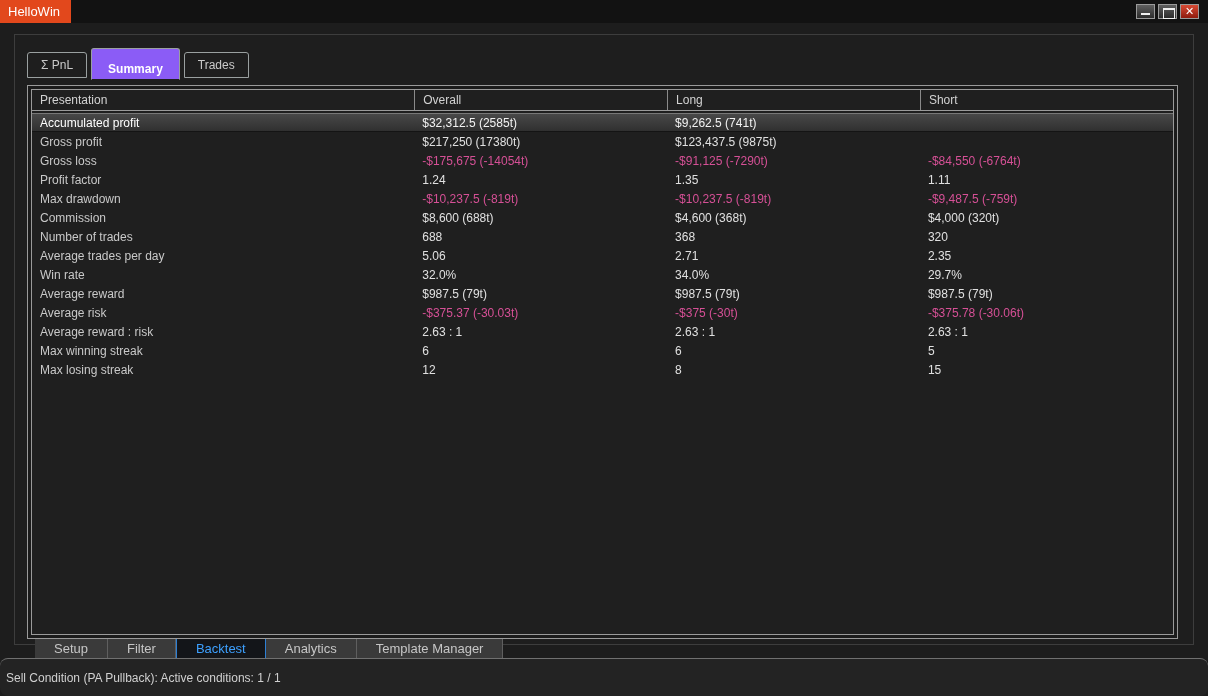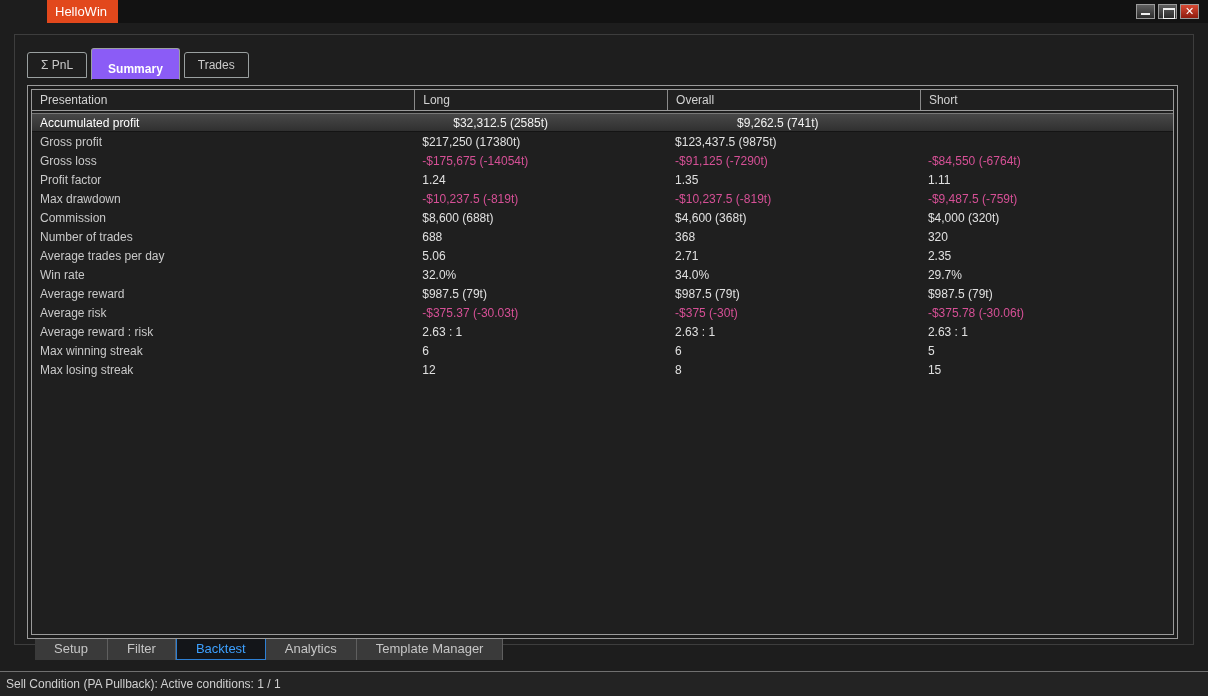--- a/index.html
+++ b/index.html
@@ -10,21 +10,21 @@
     font-family: "Liberation Sans", "DejaVu Sans", sans-serif;
     font-size: 12px;
     color: #cccccc;
     overflow: hidden;
   }
 
   
   .titlebar {
     position: absolute; top:0; left:0; right:0; height:23px;
     background: #121212;
-    display: flex; align-items: stretch; margin-left: 47px;
+    display: flex; align-items: stretch;
   }
   .app-tab {
     background: #e2481c;
     color: #ffffff;
     font-size: 13px;
     padding: 0 11px 0 8px;
     display: flex; align-items: center;
   }
   .win-controls {
     margin-left: auto;
@@ -119,21 +119,20 @@
     white-space: nowrap;
   }
   .trow .cell { padding-left: 8px; overflow:hidden; }
   .trow .val { color: #e0e0e0; }
   .trow .val.neg { color: #d65096; }
   .trow.selected {
     background: linear-gradient(180deg, #484848, #303030);
     border-top: 1px solid #787878;
     border-bottom: 1px solid #141414;
     color: #ffffff;
-    gap: 31px;
   }
   .trow.selected .val { color: #f2f2f2; }
 
   
   .module-tabs {
     position: absolute; left:35px; top:638px; height:22px;
     display: flex;
     font-size: 13px;
   }
   .mtab {
@@ -148,26 +147,27 @@
   .mtab.active {
     background: #131519;
     color: #3da0ff;
     border: 1px solid #2d7fd4;
     border-top: 1px solid #16181c;
     line-height: 20px;
   }
 
   
   .statusbar {
-    position: absolute; left:0; right:0; bottom:0; height:25px;
+    position: absolute; left:0; right:0; bottom:0; height:38px;
     background: #232323;
     border-top: 1px solid #707070;
     display: flex; align-items: center;
     padding-left: 6px;
     color: #d0d0d0;
+    border-radius: 8px;
   }
 </style>
 </head>
 <body>
 
 <div class="titlebar">
   <div class="app-tab">
     <span>HelloWin</span>
   </div>
   <div class="win-controls">
@@ -182,22 +182,22 @@
 <div class="report-tabs" id="report-tabs">
     <div class="rtab">Σ PnL</div>
     <div class="rtab active">Summary</div>
     <div class="rtab">Trades</div>
   </div>
 
 <div class="table-outer">
   <div class="table-inner">
     <div class="thead" id="table-head">
         <div class="th col-label">Presentation</div>
+        <div class="th col-val">Overall</div>
         <div class="th col-val">Long</div>
-        <div class="th col-val">Overall</div>
         <div class="th col-val">Short</div>
       </div>
     <div class="tbody" id="table-body">
         <div class="trow selected">
           <div class="cell col-label">Accumulated profit</div>
           <div class="cell col-val val">$32,312.5 (2585t)</div>
           <div class="cell col-val val">$9,262.5 (741t)</div>
         </div>
         <div class="trow">
           <div class="cell col-label">Gross profit</div>

